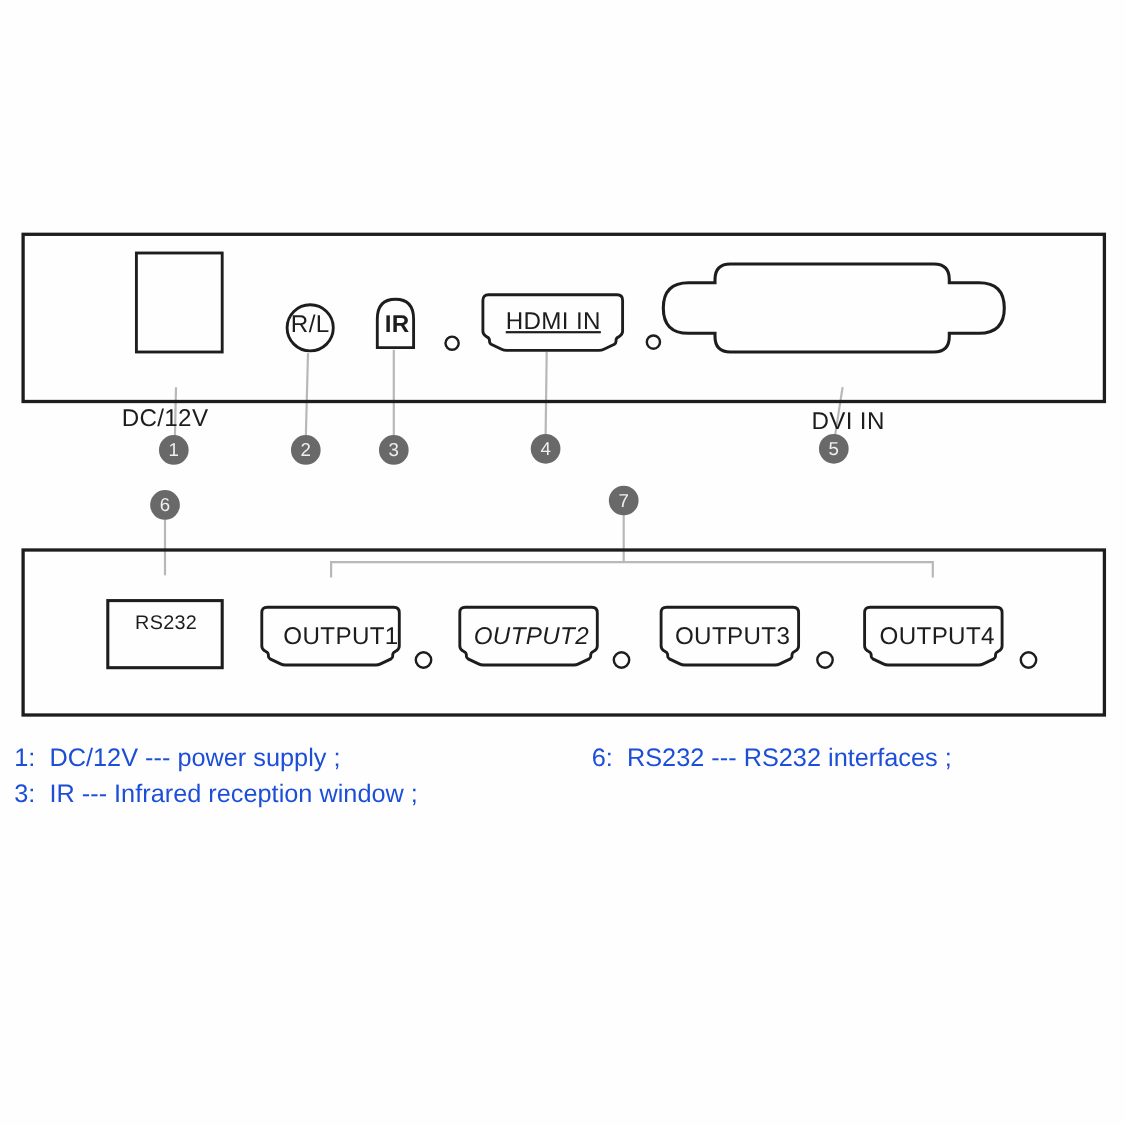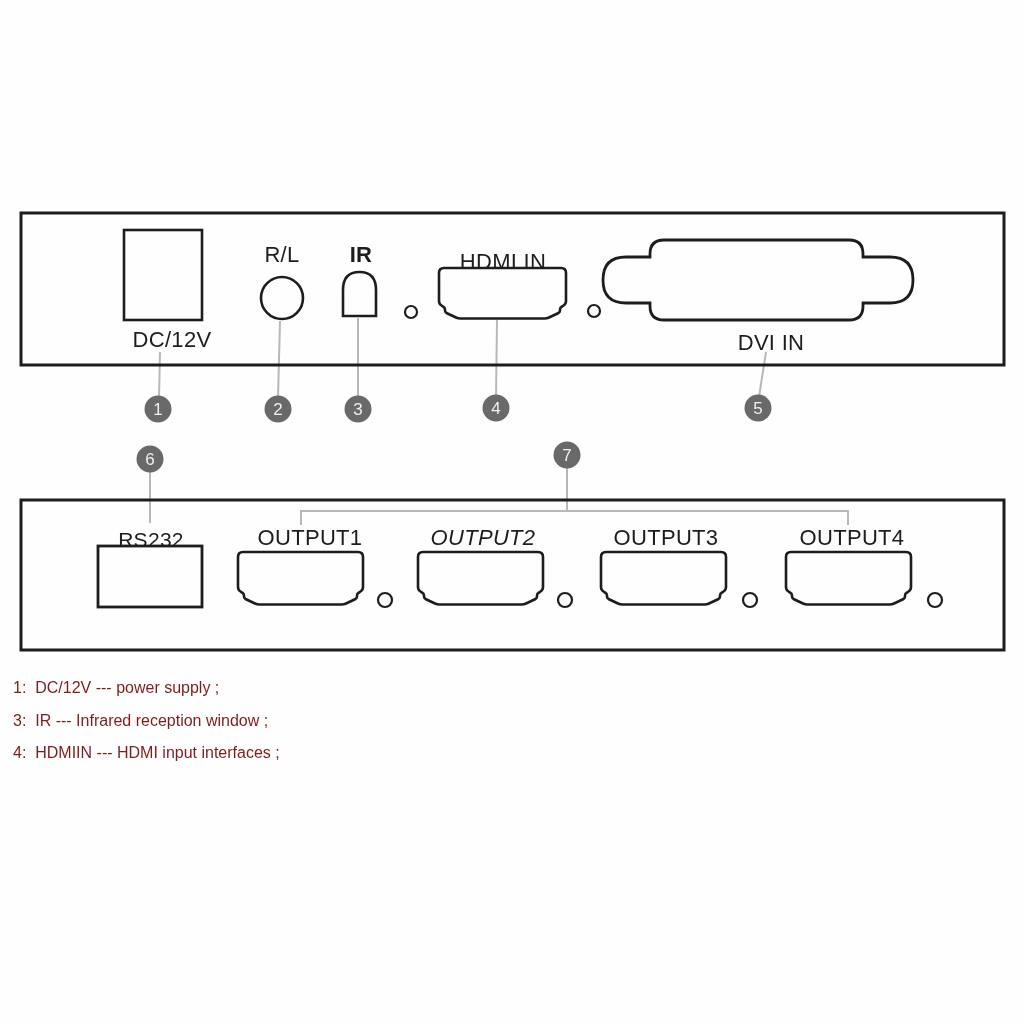--- a/index.html
+++ b/index.html
@@ -13,37 +13,38 @@
   }
   #stage{position:absolute;left:0;top:0;width:1024px;height:1024px;}
   svg.layer{position:absolute;left:0;top:0;}
   .port-label{
     position:absolute;
     transform:translateX(-50%);
     font-size:22px;
     letter-spacing:.3px;
     color:#1d1d1d;
     white-space:nowrap;
+    margin-top:40px;
   }
   .callout{
     position:absolute;
     width:27px;height:27px;
     border-radius:50%;
     background:#696969;
     color:#efefef;
     font-size:17px;
     display:flex;align-items:center;justify-content:center;
     transform:translate(-50%,-50%);
     line-height:1;
   }
   .legend-col{
     position:absolute;
-    font-size:16px;
+    font-size:23px;
     line-height:32.5px;
-    color:#7f1d1d;
+    color:#1d4ed8;
     white-space:nowrap;
   }
   .legend-line{white-space:pre;}
 </style>
 </head>
 <body>
 
 <div id="stage">
 
   <svg class="layer" width="1024" height="1024" viewBox="0 0 1024 1024">
@@ -85,40 +86,40 @@
       </g>
       <g stroke-width="2.2">
         <circle cx="385" cy="600" r="7"></circle>
         <circle cx="565" cy="600" r="7"></circle>
         <circle cx="750" cy="600" r="7"></circle>
         <circle cx="935" cy="600" r="7"></circle>
       </g>
     </g>
   </svg>
 
-  <div class="port-label" style="left:172px;top:327px;">DC/12V</div>
+  <div class="port-label" style="left:150px;top:327px;">DC/12V</div>
   <div class="port-label" style="left:282px;top:242px;">R/L</div>
   <div class="port-label" style="left:361px;top:242px;font-weight:bold;">IR</div>
-  <div class="port-label" style="left:503px;top:249px;">HDMI IN</div>
+  <div class="port-label" style="left:503px;top:239px;text-decoration:underline;">HDMI IN</div>
   <div class="port-label" style="left:771px;top:330px;">DVI IN</div>
-  <div class="port-label" style="left:151px;top:528px;font-size:21px;">RS232</div>
+  <div class="port-label" style="left:151px;top:516px;font-size:18px;">RS232</div>
   <div class="port-label" style="left:310px;top:525px;">OUTPUT1</div>
   <div class="port-label" style="left:483px;top:525px;font-style:italic;">OUTPUT2</div>
   <div class="port-label" style="left:666px;top:525px;">OUTPUT3</div>
   <div class="port-label" style="left:852px;top:525px;">OUTPUT4</div>
 
   <div class="callout" style="left:158px;top:409px;">1</div>
   <div class="callout" style="left:278px;top:409px;">2</div>
   <div class="callout" style="left:358px;top:409px;">3</div>
   <div class="callout" style="left:496px;top:408px;">4</div>
   <div class="callout" style="left:758px;top:408px;">5</div>
   <div class="callout" style="left:150px;top:459px;">6</div>
   <div class="callout" style="left:567px;top:455px;">7</div>
 
   <div class="legend-col" style="left:13px;top:672px;">
     <div class="legend-line">1:&nbsp; DC/12V --- power supply&nbsp;;</div>
     <div class="legend-line">3:&nbsp; IR --- Infrared reception window&nbsp;;</div>
-    <div class="legend-line">4:&nbsp; HDMIIN --- HDMI input interfaces&nbsp;;</div>
   </div>
   <div class="legend-col" style="left:538px;top:672px;">
+    <div class="legend-line">6:&nbsp; RS232 --- RS232 interfaces&nbsp;;</div>
   </div>
 
 </div>
 
 </body></html>

